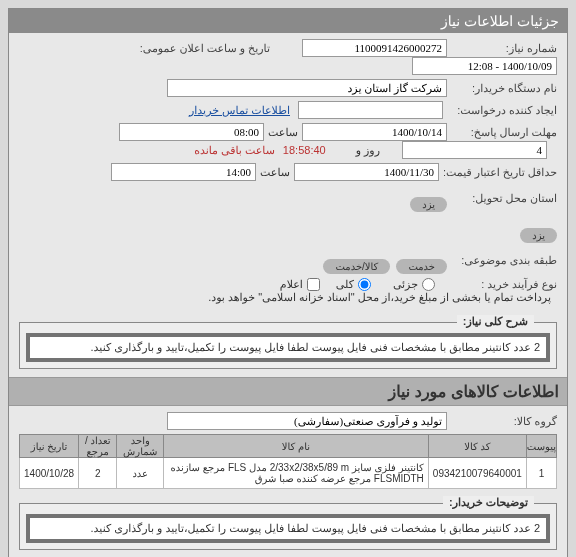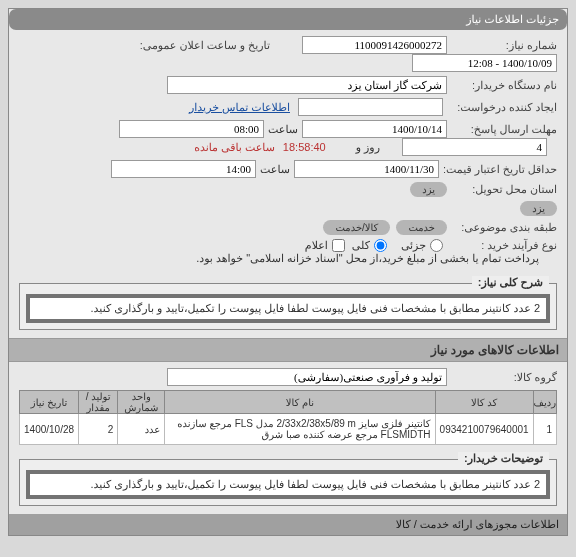--- a/index.html
+++ b/index.html
@@ -13,22 +13,21 @@
 }
 .panel {
   border: 1px solid #888;
   background: #e8e8e8;
   margin-bottom: 6px;
 }
 .panel-header {
   background: #8a8a8a;
   color: #fff;
   padding: 4px 8px;
-  font-size: 11px;
-  border-radius: 7px;
+  font-size: 14px;
 }
 .panel-body { padding: 6px 10px; }
 .row { display: flex; align-items: center; margin-bottom: 4px; flex-wrap: wrap; }
 .label { min-width: 110px; color: #444; padding-left: 4px; text-align: right; }
 .field {
   background: #fff;
   border: 1px solid #999;
   padding: 2px 4px;
   min-width: 120px;
   height: 18px;
@@ -40,75 +39,76 @@
 .field.small { min-width: 40px; }
 .contact-link { color: #1a4fa0; text-decoration: underline; cursor: pointer; margin-right: 8px; }
 .warn { color: #b33; margin-right: 8px; }
 .pill {
   background: #b5b5b5;
   border-radius: 10px;
   padding: 2px 12px;
   margin-left: 6px;
   font-size: 10px;
   display: inline-block;
+  margin-top: 12px;
 }
 .radio-group { display: flex; gap: 10px; align-items: center; }
 .fieldset {
   border: 1px solid #888;
   margin: 8px 10px;
   padding: 6px;
   position: relative;
   background: #eee;
 }
 .fieldset .legend {
   position: absolute;
   top: -8px;
-  right: 7px;
+  right: 22px;
   background: #eee;
   padding: 0 6px;
   font-weight: bold;
   font-size: 11px;
 }
 .desc-box {
   background: #fff;
   border: 4px solid #737373;
   padding: 4px 6px;
   margin-top: 4px;
   min-height: 20px;
 }
 .subheader {
   background: #b0b0b0;
   padding: 4px 8px;
-  font-size: 12px;
+  font-size: 16px;
   font-weight: bold;
   color: #333;
   border-top: 1px solid #999;
   border-bottom: 1px solid #999;
 }
 .table { width: 100%; border-collapse: collapse; font-size: 10px; }
 .table th {
   background: #c0c0c0;
   border: 1px solid #888;
   padding: 0;
   text-align: center;
   font-weight: normal;
 }
 .table td {
   background: #fff;
   border: 1px solid #bbb;
   padding: 4px;
-  text-align: right;
+  text-align: center;
 }
 .lower-header {
   background: #a0a0a0;
   padding: 4px 8px;
   font-size: 11px;
   color: #222;
 }
-.checkbox-row { display: flex; align-items: center; gap: 4px; margin-right: 4px; }
+.checkbox-row { display: flex; align-items: center; gap: 4px; margin-right: 12px; }
 </style>
 </head>
 <body>
 
 <div class="panel">
   <div class="panel-header">جزئیات اطلاعات نیاز</div>
   <div class="panel-body">
 
     <div class="row">
       <span class="label">شماره نیاز:</span>
@@ -167,49 +167,49 @@
       <div class="radio-group">
         <label class="checkbox-row">
           <input type="radio" name="pt" style="">
           <span>جزئی</span>
         </label>
         <label class="checkbox-row">
           <input type="radio" name="pt" checked="" style="">
           <span>کلی</span>
         </label>
       </div>
-      <label class="checkbox-row" style="margin-right:7px">
+      <label class="checkbox-row" style="margin-right:16px">
         <input type="checkbox" style="">
         <span>اعلام</span>
       </label>
-      <span style="margin-right:18px">پرداخت تمام یا بخشی از مبلغ خرید،از محل "اسناد خزانه اسلامی" خواهد بود.</span>
+      <span style="margin-right:6px">پرداخت تمام یا بخشی از مبلغ خرید،از محل "اسناد خزانه اسلامی" خواهد بود.</span>
     </div>
   </div>
 
   <div class="fieldset">
     <span class="legend">شرح کلی نیاز:</span>
     <div class="desc-box">2 عدد کانتینر مطابق با مشخصات فنی فایل پیوست لطفا فایل پیوست را تکمیل،تایید و بارگذاری کنید.</div>
   </div>
 
   <div class="subheader">اطلاعات کالاهای مورد نیاز</div>
 
   <div class="panel-body">
     <div class="row">
       <span class="label">گروه کالا:</span>
       <input class="field wide" readonly="" value="تولید و فرآوری صنعتی(سفارشی)" style="">
     </div>
 
     <table class="table">
       <thead>
         <tr>
-          <th>ردیف</th>
+          <th>پیوست</th>
           <th>کد کالا</th>
           <th>نام کالا</th>
           <th>واحد شمارش</th>
-          <th>تولید / مقدار</th>
+          <th>تعداد / مرجع</th>
           <th>تاریخ نیاز</th>
         </tr>
       </thead>
       <tbody>
         <tr>
           <td>1</td>
           <td>0934210079640001</td>
           <td style="text-align:right">کانتینر فلزی سایز 2/33x2/38x5/89 m مدل FLS مرجع سازنده FLSMIDTH مرجع عرضه کننده صبا شرق</td>
           <td>عدد</td>
           <td>2</td>

